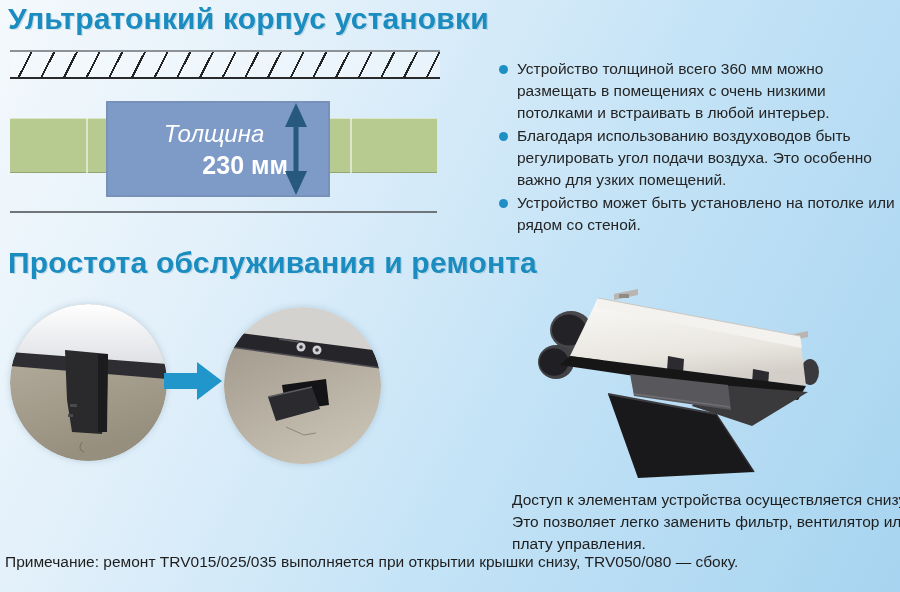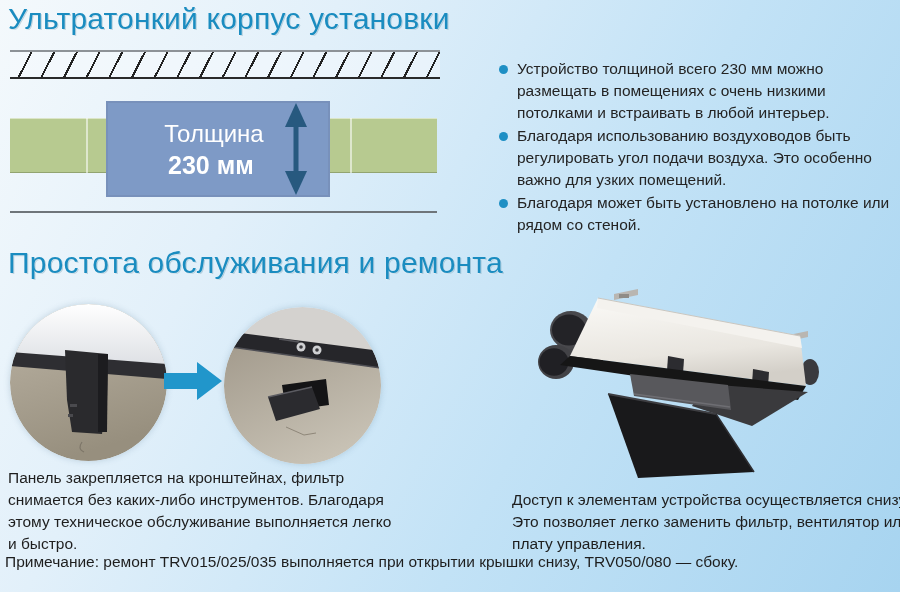--- a/index.html
+++ b/index.html
@@ -5,21 +5,21 @@
   * { margin:0; padding:0; box-sizing:border-box; }
   html,body { width:900px; height:592px; overflow:hidden; }
   body { font-family:"Liberation Sans", sans-serif; color:#222; }
 
   .page {
     position:relative; width:900px; height:592px;
     background:linear-gradient(118deg, #f4f9fc 0%, #e2f0fa 28%, #c2e2f6 62%, #a7d4f0 100%);
   }
 
   .heading {
-    position:absolute; left:8px; font-weight:normal; font-size:30px;
+    position:absolute; left:8px; font-weight:bold; font-size:30px;
     color:#1a8cc0; letter-spacing:0.2px;
     text-shadow:0 1px 1px rgba(255,255,255,0.55), 1px 1px 0 rgba(9,84,120,0.25);
     white-space:nowrap;
   }
   .heading-1 { top:2px; }
   .heading-2 { top:246px;text-align:center; }
 
   
   .diagram { position:absolute; left:10px; top:50px; width:430px; height:168px; }
   .hatch {
@@ -35,22 +35,22 @@
   .duct-left  { left:0; width:96px; }
   .duct-right { left:311px; width:116px; }
   .duct-divider { position:absolute; top:0; width:2px; height:100%; background:rgba(255,255,255,0.55); }
   .duct-left  .duct-divider { left:76px; }
   .duct-right .duct-divider { left:29px; }
   .unit-box {
     position:absolute; left:96px; top:51px; width:224px; height:96px;
     background:#7e9ac6; box-shadow:inset 0 0 0 2px rgba(116,140,180,0.6);
   }
   .thk-label { position:absolute; left:48px; top:19px; width:120px; text-align:center;
-               color:#fff; font-size:24px; }
-  .thk-value { position:absolute; left:62px; top:50px; width:120px; text-align:left;
+               color:#fff; font-size:24px;font-style:italic; }
+  .thk-value { position:absolute; left:62px; top:50px; width:120px; text-align:right;
                color:#fff; font-size:25px; font-weight:bold; }
   .thickness-arrow { position:absolute; left:175px; top:2px; }
   .floor-line { position:absolute; left:0; top:161px; width:427px; height:2px; background:#6f757a; }
 
   
   .bullets { position:absolute; left:499px; top:58px; width:396px; list-style:none; }
   .bullet { display:flex; margin-bottom:1px; }
   .bullet-dot {
     flex:0 0 9px; width:9px; height:9px; border-radius:50%;
     background:#1e8fc4; margin:7px 9px 0 0;
@@ -95,29 +95,29 @@
         <polygon points="15,0 4,24 26,24" fill="#27597f"></polygon>
         <polygon points="15,92 4,68 26,68" fill="#27597f"></polygon>
       </svg>
     </div>
     <div class="floor-line"></div>
   </div>
 
   <ul class="bullets">
     <li class="bullet">
       <span class="bullet-dot"></span>
-      <span class="bullet-text">Устройство толщиной всего 230 мм можно размещать в помещениях с очень низкими потолками и встраивать в любой интерьер.</span>
+      <span class="bullet-text">Устройство толщиной всего 360 мм можно размещать в помещениях с очень низкими потолками и встраивать в любой интерьер.</span>
     </li>
     <li class="bullet">
       <span class="bullet-dot"></span>
       <span class="bullet-text">Благодаря использованию воздуховодов быть регулировать угол подачи воздуха. Это особенно важно для узких помещений.</span>
     </li>
     <li class="bullet">
       <span class="bullet-dot"></span>
-      <span class="bullet-text">Благодаря может быть установлено на потолке или рядом со стеной.</span>
+      <span class="bullet-text">Устройство может быть установлено на потолке или рядом со стеной.</span>
     </li>
   </ul>
 
   <div class="heading heading-2">Простота обслуживания и ремонта</div>
 
   <div class="photo-circle photo-left">
     <svg width="157" height="157" viewBox="0 0 157 157">
       <defs>
         <linearGradient id="beigeL" x1="0" y1="0" x2="0.3" y2="1">
           <stop offset="0" stop-color="#bdb5a6"></stop>
@@ -211,18 +211,17 @@
     <polygon points="208,98 310,106 254,140 194,120" fill="#3a3a3d"></polygon>
 
     <polygon points="132,88 230,99 233,124 136,110" fill="#58585c"></polygon>
     <line x1="136" y1="108" x2="232" y2="121" stroke="#6e6e73" stroke-width="1.5"></line>
 
     <polygon points="110,108 218,128 256,186 140,192" fill="#19191b"></polygon>
     <line x1="110" y1="108" x2="218" y2="128" stroke="#3e3e42" stroke-width="2"></line>
     <line x1="218" y1="128" x2="256" y2="186" stroke="#2e2e32" stroke-width="1.5"></line>
   </svg>
 
-  <div class="caption caption-left">Панель закрепляется на кронштейнах, фильтр снимается без каких-либо инструментов. Благодаря этому техническое обслуживание выполняется легко и быстро.</div>
   <div class="caption caption-right">Доступ к элементам устройства осуществляется снизу. Это позволяет легко заменить фильтр, вентилятор или плату управления.</div>
 
   <div class="note">Примечание: ремонт TRV015/025/035 выполняется при открытии крышки снизу, TRV050/080 — сбоку.</div>
 
 </div>
 
 </body></html>

